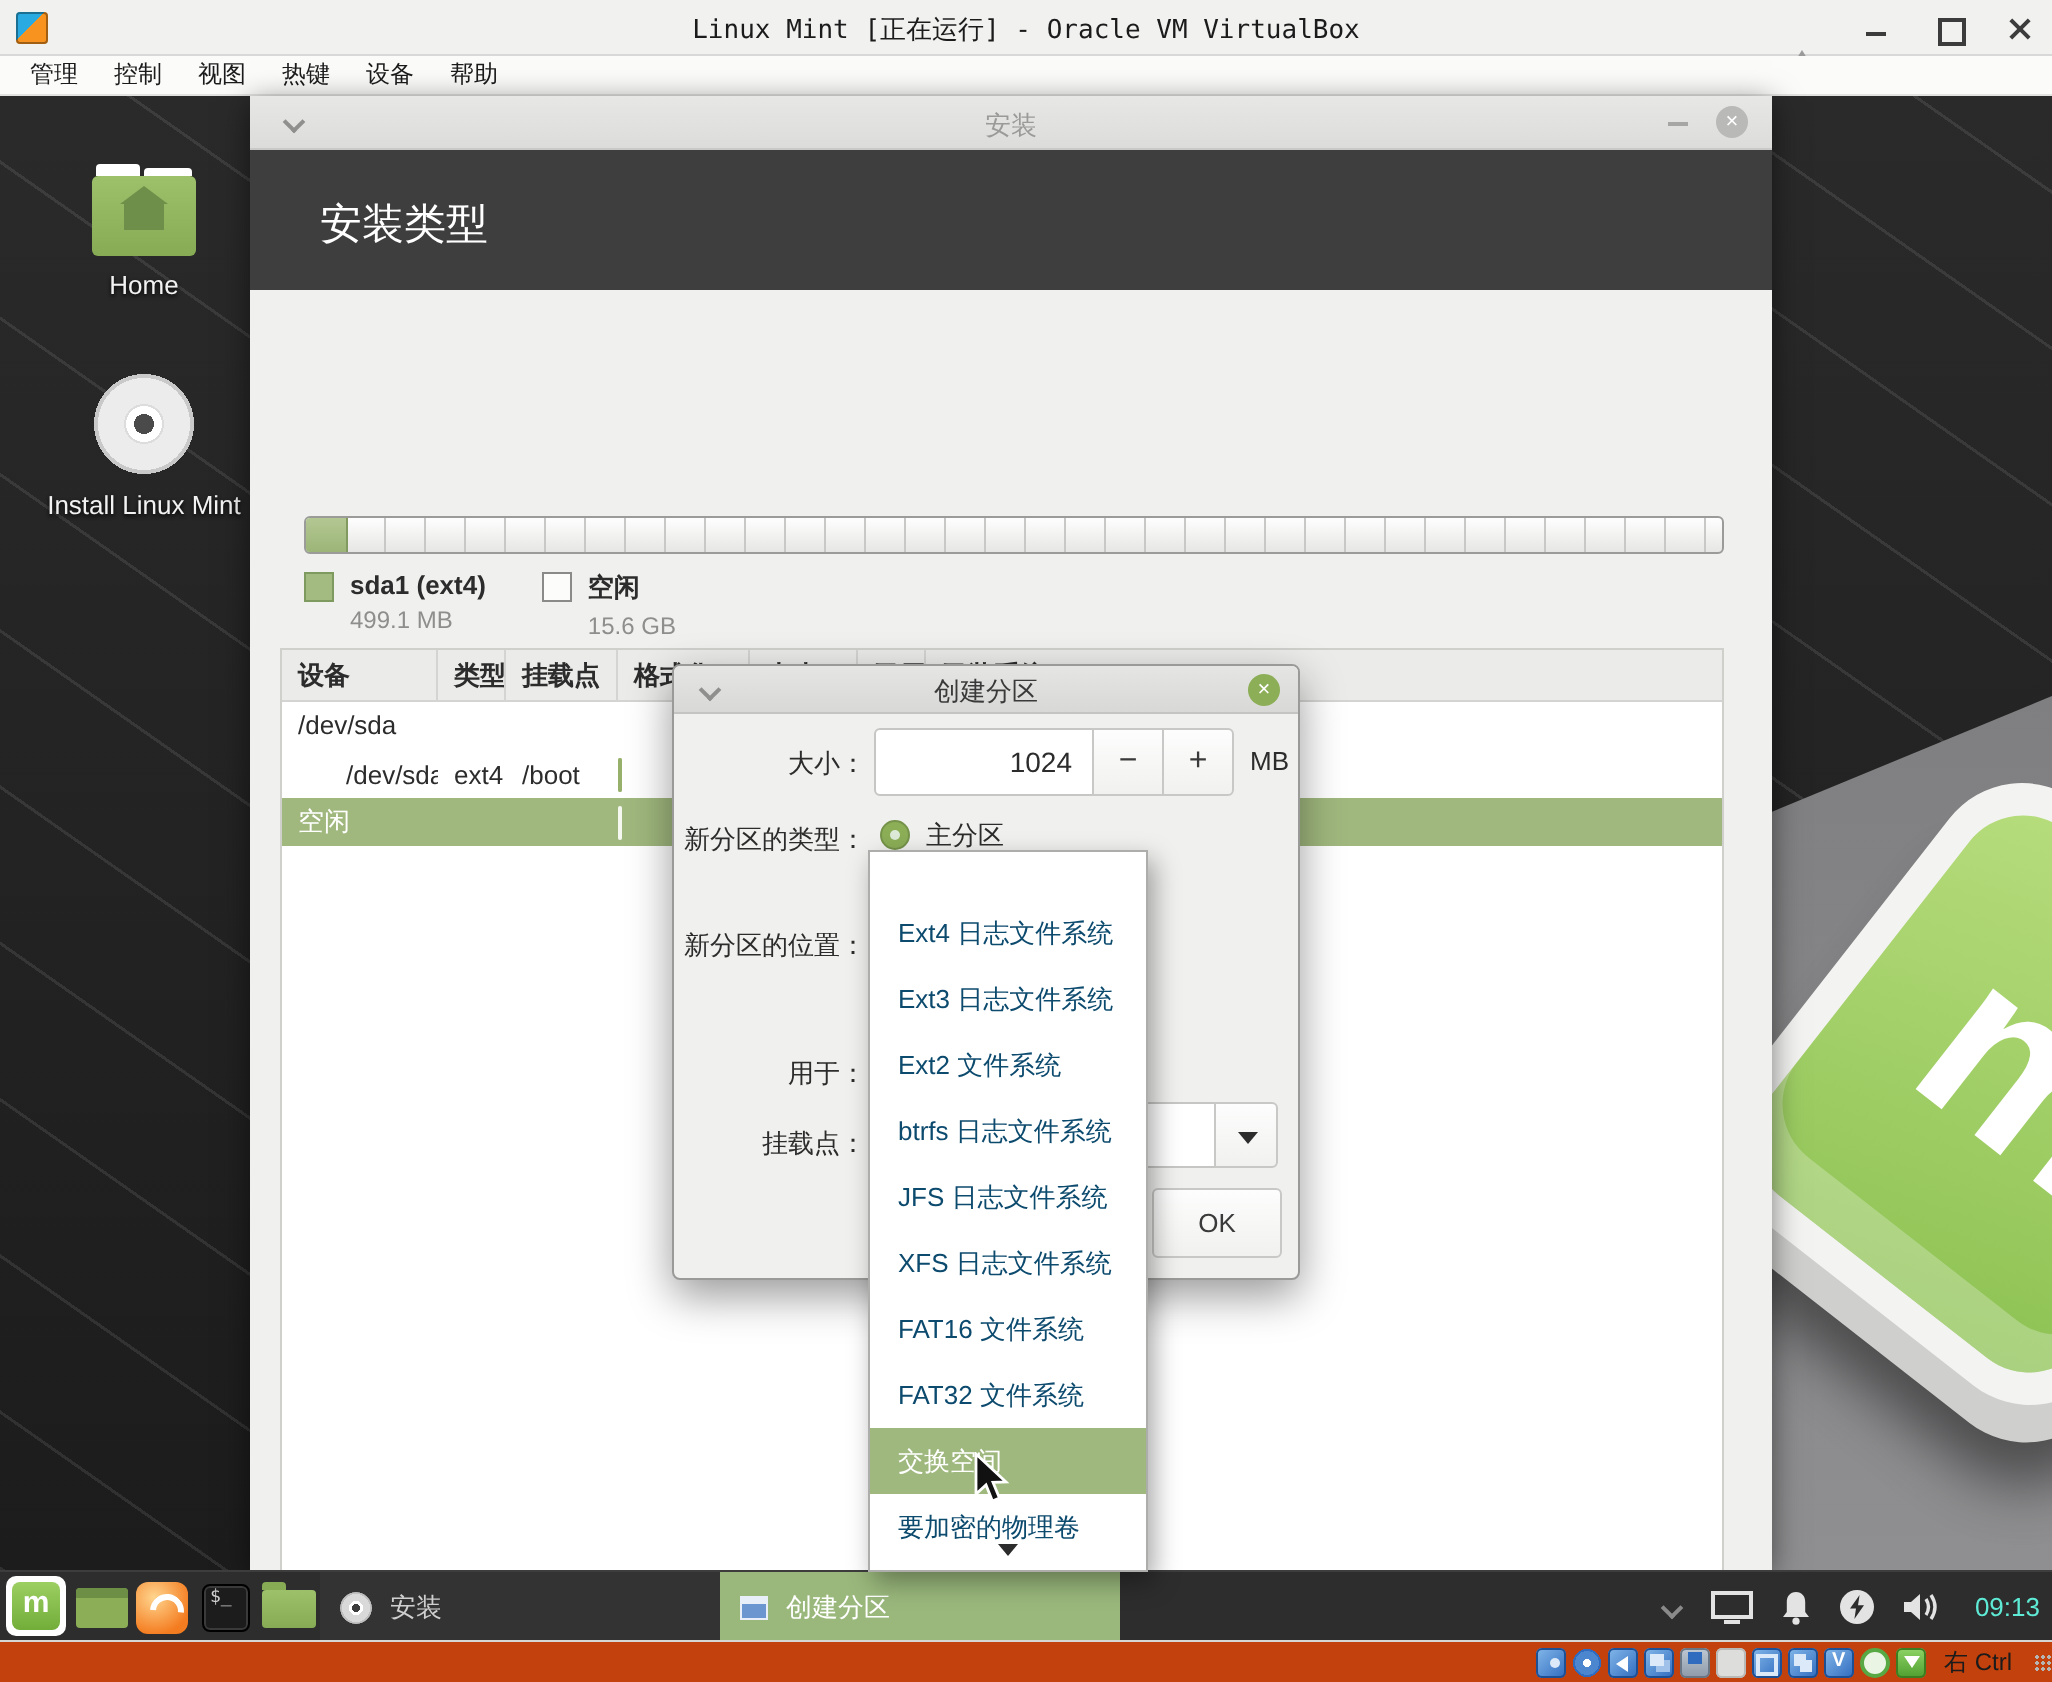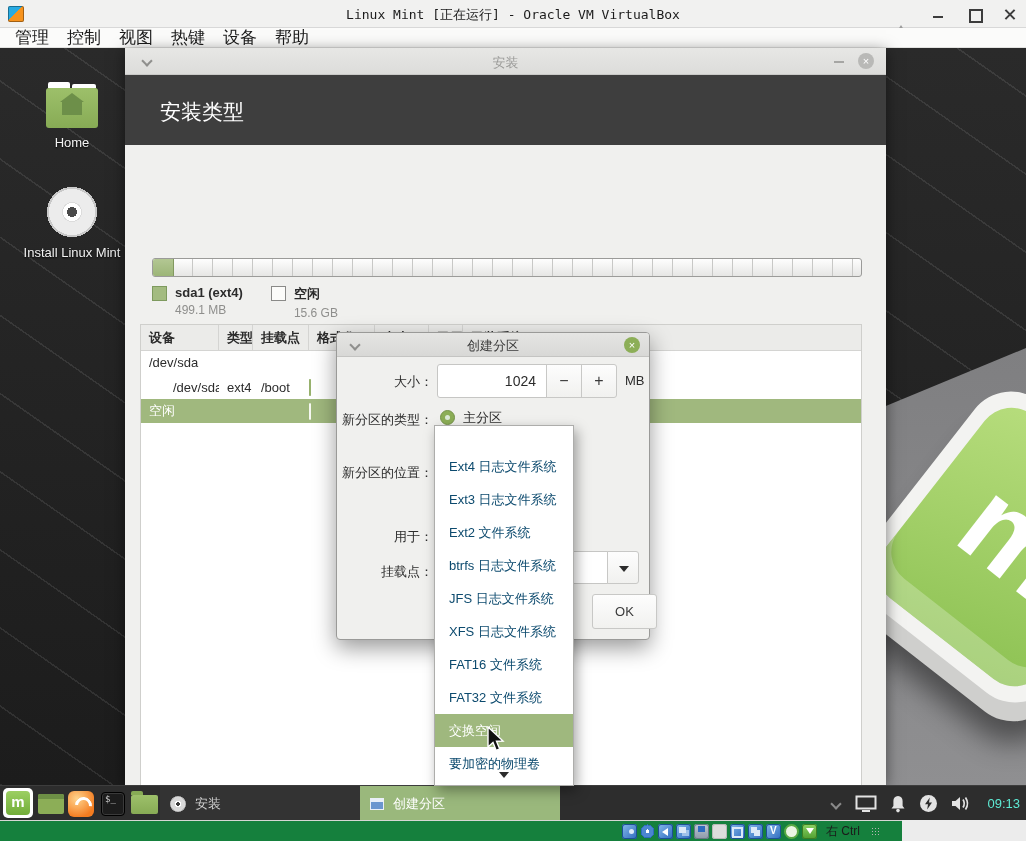--- a/index.html
+++ b/index.html
@@ -12,21 +12,21 @@
   .vb-appicon { position:absolute; left:8px; top:6px; width:16px; height:16px; border-radius:2px; background:linear-gradient(135deg,#29abe2 0 45%,#f7931e 45% 100%); box-shadow:inset 0 0 0 1px rgba(0,0,0,.35); }
   .vb-title { position:absolute; left:0; right:0; top:6px; text-align:center; font-family:"DejaVu Sans Mono",monospace; font-size:13px; color:#1b1b1b; }
   .vb-ctrls { position:absolute; right:10px; top:0; height:28px; display:flex; align-items:center; gap:24px; }
   .vb-ctrl { width:12px; height:12px; position:relative; display:inline-block; }
   .ic-pin { width:0; height:0; border-left:5px solid transparent; border-right:5px solid transparent; border-bottom:8px solid #9a9a9a; margin-top:2px; }
   .ic-min::after { content:""; position:absolute; left:1px; top:8px; width:10px; height:2px; background:#3c3c3c; }
   .ic-max::after { content:""; position:absolute; left:1px; top:1px; width:10px; height:10px; border:2px solid #3c3c3c; }
   .ic-x::before,.ic-x::after { content:""; position:absolute; left:5px; top:0; width:2px; height:13px; background:#3c3c3c; }
   .ic-x::before { transform:rotate(45deg);} .ic-x::after { transform:rotate(-45deg);}
   .vb-menubar { position:absolute; left:0; top:28px; width:1026px; height:20px; background:#fbfbfa; border-bottom:1px solid #e2e2e0; display:flex; align-items:center; padding-left:6px; }
-  .menu-item { font-size:17px; color:#1b1b1b; padding:12px 9px; }
+  .menu-item { font-size:12px; color:#1b1b1b; padding:12px 9px; }
 
   
   .desktop { position:absolute; left:0; top:48px; width:1026px; height:737px; overflow:hidden;
     background-image:repeating-linear-gradient(35deg, rgba(255,255,255,0.09) 0 1.5px, transparent 1.5px 64px), linear-gradient(#2a2a2a,#1c1c1c); }
   .wall-gray { position:absolute; left:878px; top:300px; width:148px; height:437px; background:linear-gradient(#7f7f81,#8f8f91); clip-path:polygon(0 14%,100% 0,100% 100%,0 100%); }
   .mint-emblem { position:absolute; left:898px; top:368px; width:230px; height:262px; transform:rotate(38deg); background:#f3f3f1; border-radius:46px; box-shadow:10px 16px 0 #cfcfcd, 22px 34px 28px rgba(0,0,0,.45); }
   .mint-emblem-inner { position:absolute; inset:15px; border-radius:34px; background:linear-gradient(160deg,#b7dd7d,#8cc152); box-shadow:inset 0 -24px 0 rgba(255,255,255,.25); display:flex; align-items:center; justify-content:center; }
   .mint-emblem-inner::after { content:"m"; color:#fff; font-weight:bold; font-size:120px; line-height:1; margin-top:-18px; }
 
   .desk-icon { position:absolute; width:100px; text-align:center; }
@@ -99,21 +99,21 @@
   .spin-field { position:absolute; left:100px; top:31px; width:110px; height:34px; background:#fff; border:1px solid #c6c6c4; border-radius:3px 0 0 3px; font-size:14px; color:#2c2c2c; text-align:right; line-height:32px; padding-right:10px; }
   .spin-minus { position:absolute; left:209px; top:31px; width:36px; height:34px; line-height:32px; border-radius:0; font-size:16px; }
   .spin-plus { position:absolute; left:244px; top:31px; width:36px; height:34px; line-height:32px; border-radius:0 3px 3px 0; font-size:16px; }
   .unit { position:absolute; left:288px; top:40px; font-size:13px; color:#2c2c2c; }
   .radio { position:absolute; left:103px; top:77px; width:15px; height:15px; border-radius:50%; background:#8cae57; border:1px solid #75934a; }
   .radio::after { content:""; position:absolute; left:4px; top:4px; width:5px; height:5px; border-radius:50%; background:#dcead7; }
   .radio-label { position:absolute; left:126px; top:76px; font-size:13px; color:#2c2c2c; }
   .combo-field { position:absolute; left:100px; top:218px; width:171px; height:33px; background:#fff; border:1px solid #c6c6c4; border-radius:3px 0 0 3px; }
   .combo-btn { position:absolute; left:270px; top:218px; width:32px; height:33px; border-radius:0 3px 3px 0; }
   .combo-btn::after { content:""; position:absolute; left:11px; top:14px; width:0; height:0; border-left:5px solid transparent; border-right:5px solid transparent; border-top:6px solid #2c2c2c; }
-  .ok-btn { position:absolute; left:239px; top:261px; width:65px; height:35px; line-height:33px;margin-left:16px; }
+  .ok-btn { position:absolute; left:239px; top:261px; width:65px; height:35px; line-height:33px; }
 
   
   .ddown { position:absolute; left:434px; top:425px; width:140px; height:361px; background:#fff; border:1px solid #adadab; box-shadow:3px 5px 12px rgba(0,0,0,.35); padding-top:24px; overflow:hidden; z-index:30; }
   .dd-item { height:33px; line-height:33px; padding-left:14px; font-size:13px; color:#0c4a6e; white-space:nowrap; }
   .dd-item.sel { background:#9fb87e; color:#fff; }
   .dd-scroll { position:absolute; left:0; right:0; bottom:0; height:15px; background:#fff; display:flex; justify-content:center; align-items:flex-start; }
   .dd-scroll::after { content:""; width:0; height:0; border-left:5px solid transparent; border-right:5px solid transparent; border-top:6px solid #2c2c2c; margin-top:2px; }
 
   .cursor { position:absolute; left:484px; top:726px; z-index:60; }
 
@@ -133,21 +133,21 @@
   .task1 { left:160px; width:200px; color:#cfcfcf; background:rgba(255,255,255,.03); }
   .task2 { left:360px; width:200px; color:#ffffff; background:#9ab87c; }
   .t-cd { width:16px; height:16px; border-radius:50%; background:radial-gradient(circle,#3c3c3c 0 2px, #fff 2px 3.5px, #d9d9d9 3.5px 7px, #bfbfbf 7px 8px, transparent 8px); }
   .t-win { width:14px; height:12px; background:#6b96cf; border:1px solid #e9eff8; box-shadow:inset 0 3px 0 #e9eff8; }
   .tray { position:absolute; right:6px; top:0; height:35px; display:flex; align-items:center; gap:13px; }
   .tr-chevron { width:8px; height:8px; position:relative; margin-right:2px; }
   .tr-chevron::after { content:""; position:absolute; left:0; top:0; width:6px; height:6px; border-right:2px solid #8a8a8a; border-bottom:2px solid #8a8a8a; transform:rotate(45deg); }
   .clock { font-size:13px; color:#5eead4; margin-left:3px; }
 
   
-  .vb-statusbar { position:absolute; left:0; top:820px; width:902px; height:21px; background:#15803d; border-top:1px solid #d6d6d4; display:flex; align-items:center; justify-content:flex-end; gap:3px; padding-right:22px; z-index:40; }
+  .vb-statusbar { position:absolute; left:0; top:820px; width:1026px; height:21px; background:#c2410c; border-top:1px solid #d6d6d4; display:flex; align-items:center; justify-content:flex-end; gap:3px; z-index:40; }
   .si { width:15px; height:15px; border-radius:3px; position:relative; }
   .si-blue { background:linear-gradient(135deg,#85b9ea,#2f6bbf); box-shadow:inset 0 0 0 1px #1d4f94; }
   .si-hdd::after { content:""; position:absolute; right:3px; top:5px; width:5px; height:5px; border-radius:50%; background:#dce9f8; }
   .si-cd { border-radius:50%; background:radial-gradient(circle,#fff 0 2px, #4b86cf 2px 6px, #2f6bbf 6px 7px, transparent 7px); box-shadow:none; }
   .si-audio::after { content:""; position:absolute; left:4px; top:4px; width:0; height:0; border-top:4px solid transparent; border-bottom:4px solid transparent; border-right:6px solid #fff; }
   .si-net::after { content:""; position:absolute; left:3px; top:3px; width:7px; height:6px; background:#dce9f8; box-shadow:3px 3px 0 #9fc1ea; }
   .si-usb { background:linear-gradient(#bfc8d4,#8d99a8); box-shadow:inset 0 0 0 1px #6a7684; }
   .si-usb::after { content:""; position:absolute; left:4px; top:2px; width:7px; height:6px; background:#2f6bbf; }
   .si-folder { background:#dddddb; box-shadow:inset 0 0 0 1px #b9b9b7; }
   .si-display::after { content:""; position:absolute; left:2px; top:3px; right:2px; height:7px; border:2px solid #dce9f8; }

